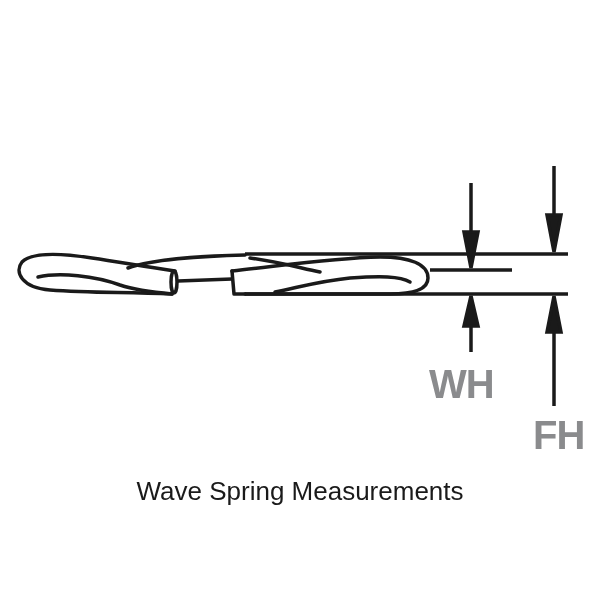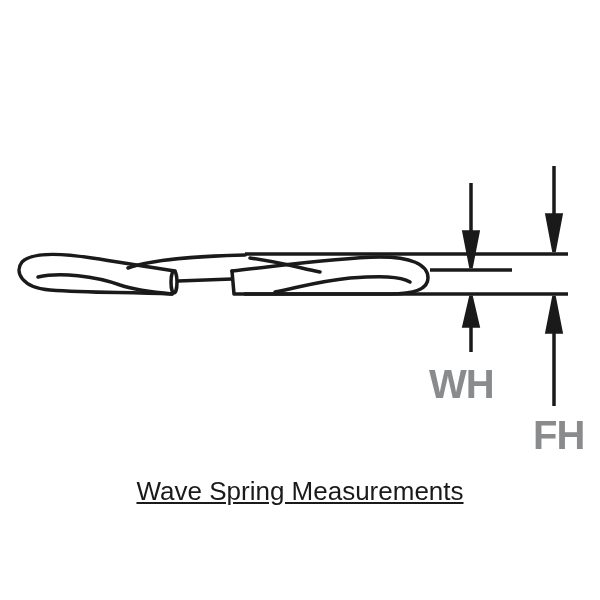--- a/index.html
+++ b/index.html
@@ -16,21 +16,20 @@
     }
     .label-wh { left: 429px; top: 364px; }
     .label-fh { left: 521px; top: 415px; margin-left: 12px; }
     .caption {
       position: absolute;
       left: 0; top: 476px; width: 600px;
       text-align: center;
       font-family: "Liberation Sans", sans-serif;
       font-size: 26px;
       color: #1a1a1a;
-      text-decoration: underline;
     }
   </style>
 </head>
 <body>
 
 <div class="canvas">
   <svg class="diagram" width="600" height="600" viewBox="0 0 600 600">
     <g fill="none" stroke="#1a1a1a" stroke-width="3.5" stroke-linecap="round" stroke-linejoin="round">
 
       <path d="M175 271 C 140 266, 120 262, 92 258 C 60 253, 32 252, 22 262 C 14 272, 22 288, 50 290 C 90 293, 120 292, 172 294"></path>

